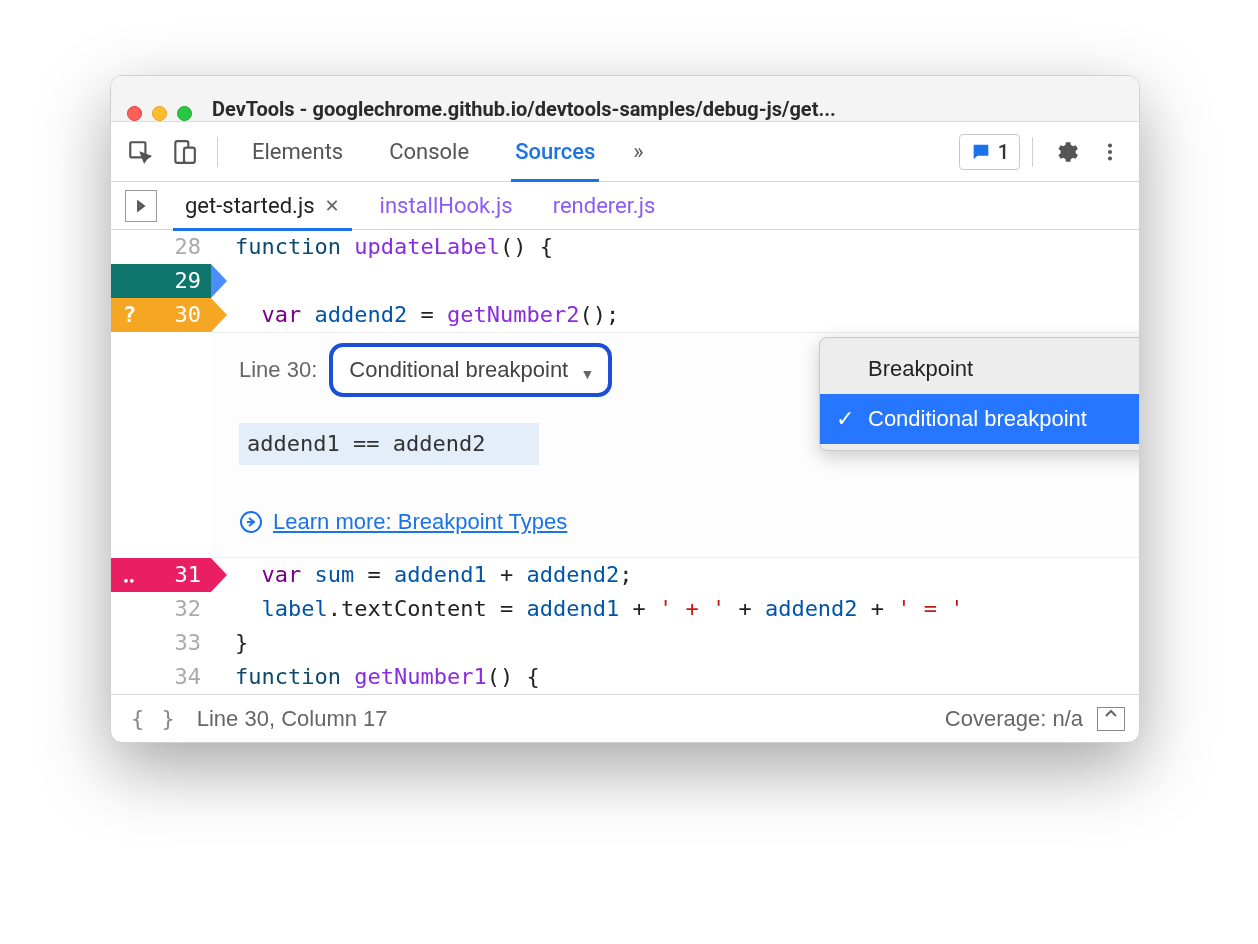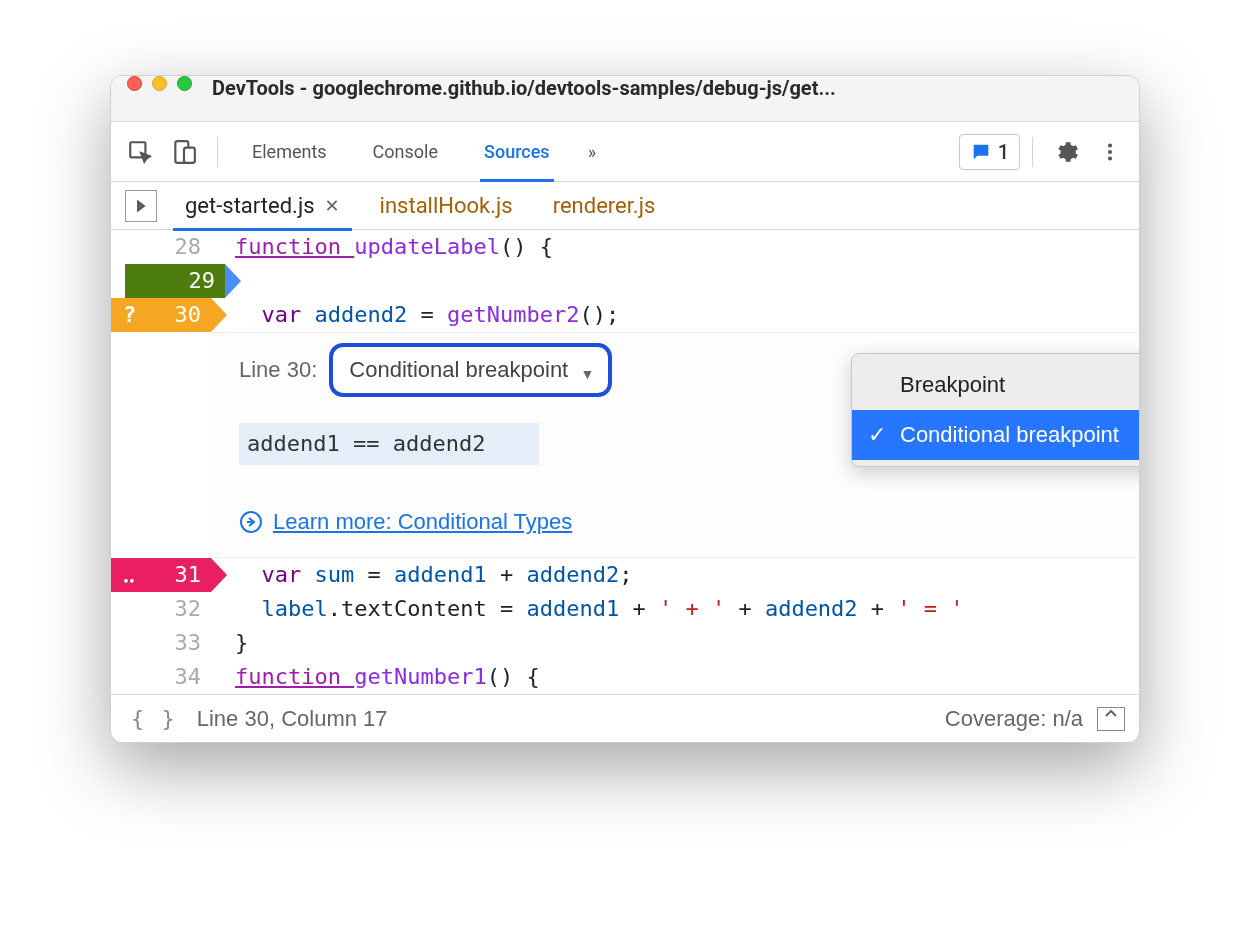--- a/index.html
+++ b/index.html
@@ -19,21 +19,21 @@
     border-radius: 12px;
     box-shadow: 0 25px 70px rgba(0,0,0,0.35);
     overflow: hidden;
     border: 1px solid #d0d0d0;
   }
   
   .titlebar {
     height: 46px;
     background: #f4f4f4;
     display: flex;
-    align-items: flex-start;
+    align-items: flex-end;
     padding: 0 16px;
     gap: 10px;
     border-bottom: 1px solid #dcdcdc;
   }
   .traffic { display:flex; gap:10px; align-items:center; }
   .traffic .dot { width:15px; height:15px; border-radius:50%; }
   .dot.red { background:#ff5f57; border:1px solid #e13e32;}
   .dot.yellow { background:#febc2e; border:1px solid #e0a022;}
   .dot.green { background:#28c840; border:1px solid #1fa532;}
   .title { font-weight:700; font-size:20px; color:#2a2a2a; margin-left:10px; white-space:nowrap; overflow:hidden; text-overflow:ellipsis; flex:1;}
@@ -41,60 +41,60 @@
   .toolbar {
     height: 60px;
     display:flex;
     align-items:center;
     border-bottom:1px solid #d8d8d8;
     padding: 0 8px;
     gap: 2px;
   }
   .tool-icon { width:42px; height:42px; display:flex; align-items:center; justify-content:center; color:#555; cursor:pointer; border-radius:4px;}
   .divider { width:1px; height:30px; background:#d0d0d0; margin:0 10px;}
-  .tab-btn { font-size:18px; color:#555; padding:0 22px; height:60px; display:flex; align-items:center; cursor:pointer; position:relative;}
+  .tab-btn { font-size:22px; color:#555; padding:0 22px; height:60px; display:flex; align-items:center; cursor:pointer; position:relative;}
   .tab-btn.active { color:#1a73e8; font-weight:500;}
   .tab-btn.active::after { content:""; position:absolute; left:18px; right:18px; bottom:0; height:3px; background:#1a73e8;}
   .spacer { flex:1; }
   .badge-chip { display:flex; align-items:center; gap:6px; border:1.5px solid #c8c8c8; border-radius:4px; padding:3px 10px; height:36px; cursor:pointer;}
   .badge-chip svg { fill:#1a73e8;}
   .badge-chip span { color:#333; font-size:20px; font-weight:500;}
   
   .file-row {
     height: 48px;
     display:flex;
     align-items:center;
     border-bottom:1px solid #d8d8d8;
     gap: 0;
     padding-left: 6px;
   }
   .panel-toggle { width:32px; height:32px; border:1.5px solid #9a9a9a; display:flex; align-items:center; justify-content:center; margin:0 8px; cursor:pointer;}
   .panel-toggle svg { stroke:#555;}
-  .file-tab { font-size:22px; color:#a16207; padding:0 20px; height:48px; display:flex; align-items:center; gap:10px; cursor:pointer; position:relative;}
+  .file-tab { font-size:22px; color:#8b5cf6; padding:0 20px; height:48px; display:flex; align-items:center; gap:10px; cursor:pointer; position:relative;}
   .file-tab.active { color:#222;justify-content:center;}
   .file-tab.active::after { content:""; position:absolute; left:8px; right:8px; bottom:-1px; height:3px; background:#1a73e8;}
   .close-x { font-size:18px; color:#666; cursor:pointer;}
   
   .editor { font-family: Menlo, Consolas, monospace; font-size:22px; line-height:34px; position:relative;}
   .line { display:flex; align-items:stretch; height:34px;}
   .gutter { width:100px; text-align:right; padding-right:10px; color:#aaa; position:relative; display:flex; align-items:flex-end; justify-content:flex-end;}
-  .gutter.bp-blue { background:#4d7c0f; color:#fff;margin-left:14px;}
+  .gutter.bp-blue { background:#0f766e; color:#fff;}
   .gutter.bp-orange { background:#f5a623; color:#fff;}
   .gutter.bp-pink { background:#e91e63; color:#fff;}
   .gutter.bp-blue::after, .gutter.bp-orange::after, .gutter.bp-pink::after {
     content:""; position:absolute; right:-16px; top:0; width:0; height:0;
     border-top:17px solid transparent; border-bottom:17px solid transparent;
   }
   .gutter.bp-blue::after { border-left:16px solid #4a8dff;}
   .gutter.bp-orange::after { border-left:16px solid #f5a623;}
   .gutter.bp-pink::after { border-left:16px solid #e91e63;}
   .bp-orange .bp-sym { position:absolute; left:12px; color:#fff; font-weight:700;}
   .bp-pink .bp-sym { position:absolute; left:12px; color:#fff; font-weight:700; letter-spacing:2px;}
   .code { padding-left:24px; white-space:pre; color:#222;}
-  .kw { color:#a21caf;text-decoration:underline;}
+  .kw { color:#0c4a6e;}
   .vk { color:#708;}
   .fn { color:#8a2be2;}
   .id { color:#05a;}
   .op { color:#222;}
   .pn { color:#222;}
   .st { color:#c41a16;}
   .prop { color:#222;}
   
   .bp-editor {
     margin-left:100px;
@@ -128,29 +128,28 @@
     display:inline-block;
     min-width:300px;
   }
   .bp-learn { margin-top:40px; display:flex; align-items:center; gap:10px;}
   .bp-learn a { color:#1a73e8; font-size:22px; text-decoration:underline; font-family:-apple-system, sans-serif;}
   .bp-learn svg { stroke:#1a73e8;}
   
   .dropdown {
     position:absolute;
     left:608px;
-    top:20px;
+    top:4px;
     width:380px;
     background:#ededed;
     border:1px solid #c8c8c8;
     border-radius:8px;
     padding:6px 0;
     box-shadow: 0 6px 20px rgba(0,0,0,0.2);
     z-index:10;
-    margin-left:32px;
   }
   .dd-item { padding:8px 20px 8px 48px; font-size:22px; color:#222; cursor:pointer; position:relative; font-family:-apple-system, sans-serif;}
   .dd-item.selected { background:#2676ff; color:#fff;}
   .dd-item.selected::before { content:"✓"; position:absolute; left:16px; color:#fff;}
   
   .statusbar {
     height:48px;
     border-top:1px solid #d8d8d8;
     display:flex;
     align-items:center;
@@ -260,21 +259,21 @@
       <div class="bp-row1">
         <span class="bp-label">Line 30:</span>
         <div class="bp-select">Conditional breakpoint</div>
       </div>
       <div class="bp-cond-input">addend1 == addend2</div>
       <div class="bp-learn">
         <svg width="24" height="24" viewBox="0 0 24 24" fill="none" stroke-width="2">
               <circle cx="12" cy="12" r="10"></circle>
               <path d="M10 8l5 4-5 4M8 12h7"></path>
             </svg>
-        <a href="#">Learn more: Conditional Types</a>
+        <a href="#">Learn more: Breakpoint Types</a>
       </div>
       <div class="dropdown">
         <div class="dd-item">Breakpoint</div>
             <div class="dd-item selected">Conditional breakpoint</div>
       </div>
     </div>
         <div class="line">
           <div class="gutter bp-pink">
             <span class="bp-sym">‥</span>
             <span>31</span>

